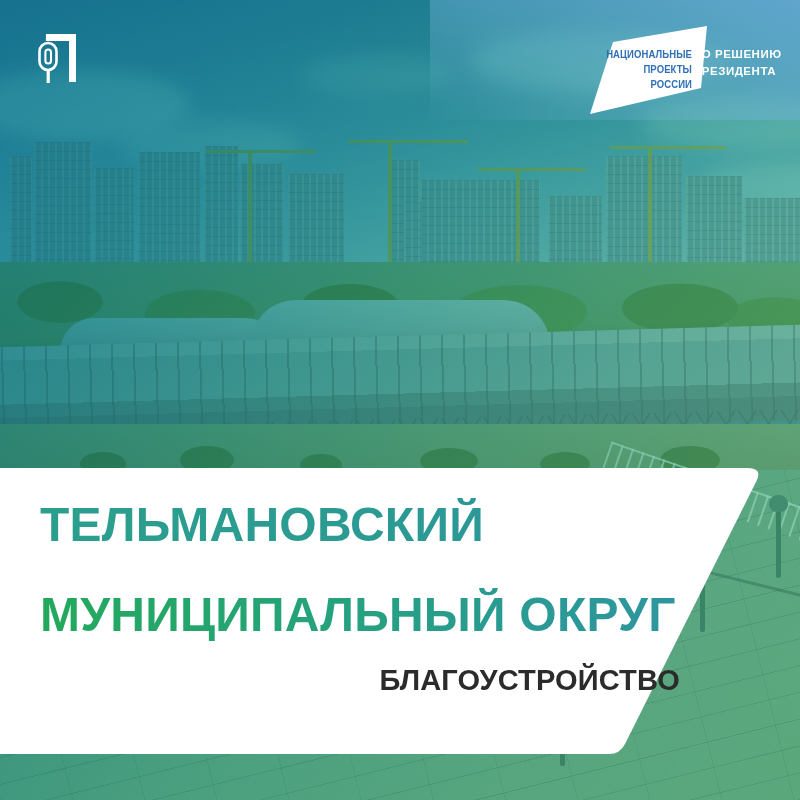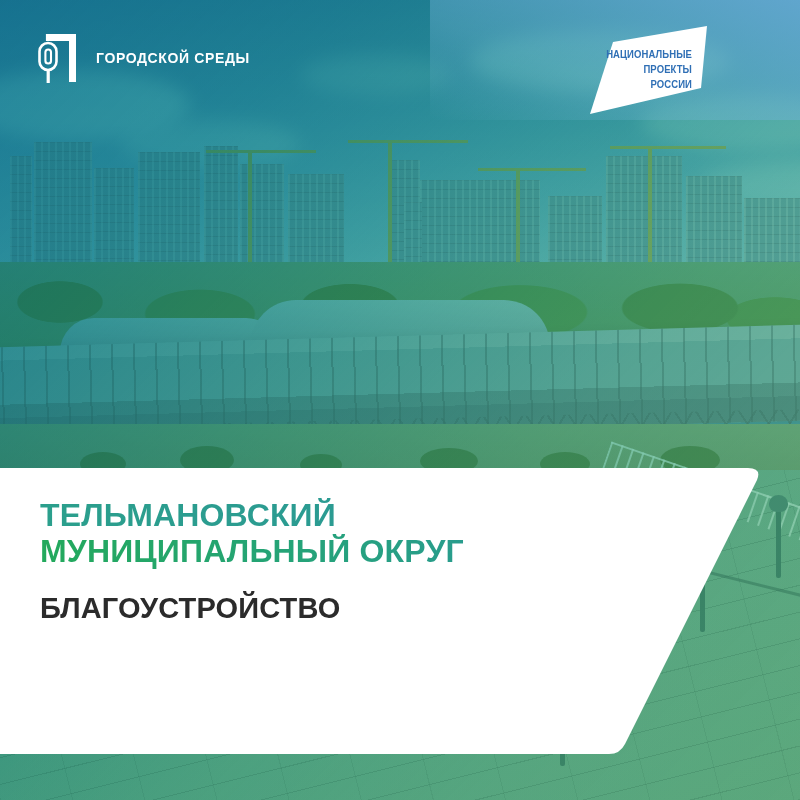--- a/index.html
+++ b/index.html
@@ -256,48 +256,49 @@
   }
   .banner-shape { display: block; width: 800px; height: 290px; }
 
   .titles {
     position: absolute;
     left: 40px; top: 498px;
     width: 640px;
   }
   .title {
     margin: 0;
-    font-size: 32px;
+    font-size: 48px;
     font-weight: 700;
     line-height: 1.12;
     letter-spacing: 0.005em;
     text-transform: uppercase;
     background-image: linear-gradient(90deg, #25a85e 0%, #23a173 34%, #2a9c94 70%, #2e96a0 100%);
     -webkit-background-clip: text;
     background-clip: text;
     color: transparent;
     -webkit-text-fill-color: transparent;
     white-space: nowrap;
   }
   .title.line1 {
     background-image: linear-gradient(90deg, #2b9f8c 0%, #2b9a93 55%, #2d93a0 100%);
   }
   .title.line2 {
     background-image: linear-gradient(90deg, #23a95c 0%, #25a378 40%, #2a9a94 75%, #2e95a0 100%);
+    margin-top: 36px;
   }
   .subtitle {
     margin: 20px 0 0 0;
     color: #2b2b2b;
     font-size: 29px;
     font-weight: 700;
     line-height: 1.30;
     letter-spacing: 0.005em;
     text-transform: uppercase;
   }
-  .subtitle span { display: block; white-space: nowrap; }
+  .subtitle span { display: block; white-space: nowrap; text-align: right; }
 </style>
 </head>
 <body>
 
 <div class="poster">
 
   <div class="photo">
     <div class="sky"></div>
 
     <div class="cloud c1"></div>
@@ -361,33 +362,36 @@
 
   <div class="brand">
     <svg class="brand-mark" viewBox="0 0 46 56" fill="none">
       <path d="M11 4 L40 4 L40 52 L33 52 L33 11 L11 11 Z" fill="#ffffff"></path>
       <path d="M11 4 L11 11" stroke="#ffffff" stroke-width="2.2"></path>
       <rect x="3.5" y="13" width="17" height="27" rx="8.5" stroke="#ffffff" stroke-width="2.6" fill="none"></rect>
       <rect x="9.4" y="19.5" width="5.6" height="14" rx="2.8" stroke="#ffffff" stroke-width="2.1" fill="none"></rect>
       <rect x="10.6" y="40" width="3.2" height="13" fill="#ffffff"></rect>
     </svg>
     <div class="brand-text">
-      <div class="brand-line bold">ГОРОДСКОЙ СРЕДЫ</div>
     </div>
   </div>
 
   <div class="np">
     <svg class="np-flag" viewBox="0 0 120 92">
       <path d="M119 2 L113 64 L2 90 L25 18 Z" fill="#ffffff"></path>
     </svg>
     <div class="np-flag-text">
       <div>НАЦИОНАЛЬНЫЕ</div>
       <div>ПРОЕКТЫ</div>
       <div>РОССИИ</div>
     </div>
+    <div class="np-side">
+      <div>ПО РЕШЕНИЮ</div>
+      <div>ПРЕЗИДЕНТА</div>
+    </div>
   </div>
 
   <div class="banner">
     <svg class="banner-shape" viewBox="0 0 800 290">
       <path d="M0 2 L748 2 Q762 2 757 14 L625 278 Q620 288 609 288 L0 288 Z" fill="#ffffff"></path>
     </svg>
   </div>
 
   <div class="titles">
     <h1 class="title line1">ТЕЛЬМАНОВСКИЙ</h1>

